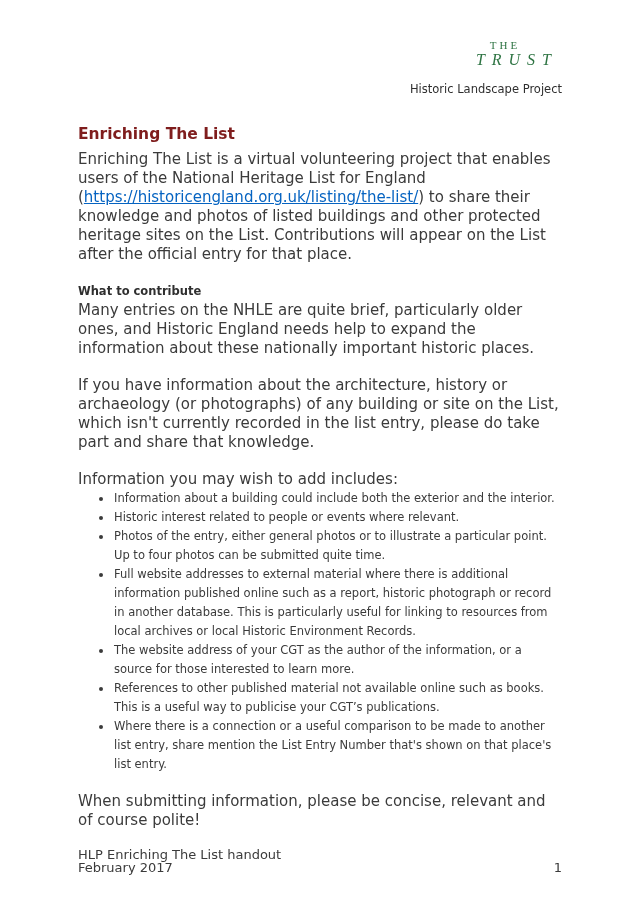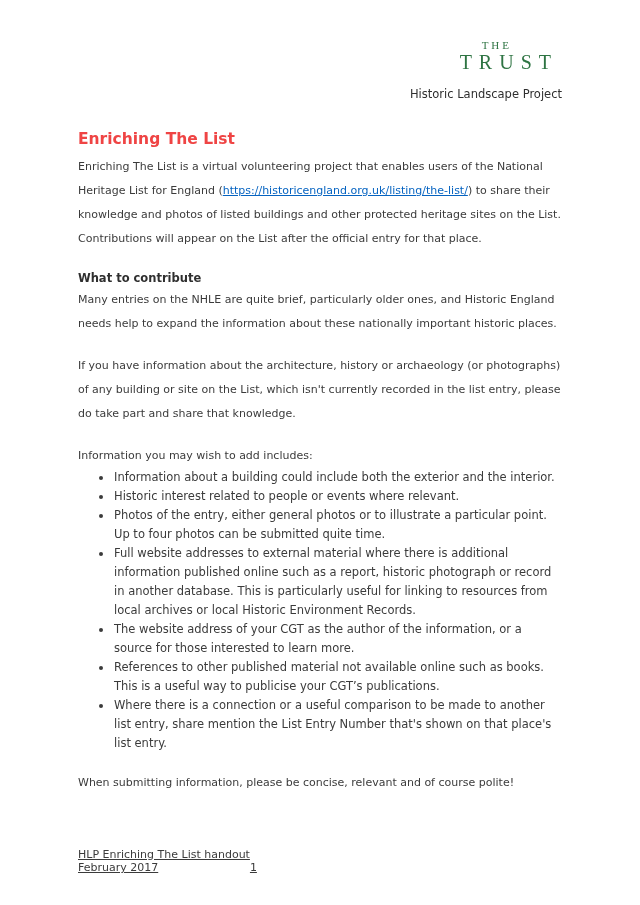--- a/index.html
+++ b/index.html
@@ -44,43 +44,44 @@
   .logo-gardens {
     font-size: 18px;
     letter-spacing: 2.5px;
   }
   .leaf {
     margin-left: 2px;
     margin-bottom: 4px;
     transform: rotate(12deg);
   }
   .logo-trust {
-    font-size: 20px;
+    font-size: 16px;
     letter-spacing: 7px;
     margin-left: -10px;
+    font-style: italic;
   }
   .subtitle {
     margin-top: 14px;
     font-size: 11.5px;
     color: #2f2f2f;
     text-align: right;
   }
 
   
   .doc-title {
     margin: 29px 0 7px 0;
     font-size: 15.5px;
     font-weight: bold;
-    color: #ef4444;
+    color: #7f1d1d;
     font-family: "DejaVu Sans", sans-serif;
   }
   .para {
     margin: 0 0 18px 0;
-    font-size: 11px;
-    line-height: 24px;
+    font-size: 15px;
+    line-height: 19px;
   }
   .para.tight {
     margin-bottom: 0;
   }
   .sub-heading {
     margin: 0;
     font-size: 11.5px;
     line-height: 19px;
     font-weight: bold;
     color: #2f2f2f;
@@ -100,25 +101,25 @@
     padding-left: 1px;
   }
 
   
   .doc-footer {
     position: absolute;
     left: 78px;
     right: 78px;
     bottom: 31px;
     display: flex;
+    justify-content: space-between;
     align-items: flex-end;
-    font-size: 11px;
+    font-size: 13px;
     line-height: 13px;
     color: #3b3b3b;
-    text-decoration: underline;
   }
 </style>
 </head>
 <body>
 
 <div class="page">
 
   <header class="doc-header">
     <div class="logo">
       <div class="logo-the">THE</div>

